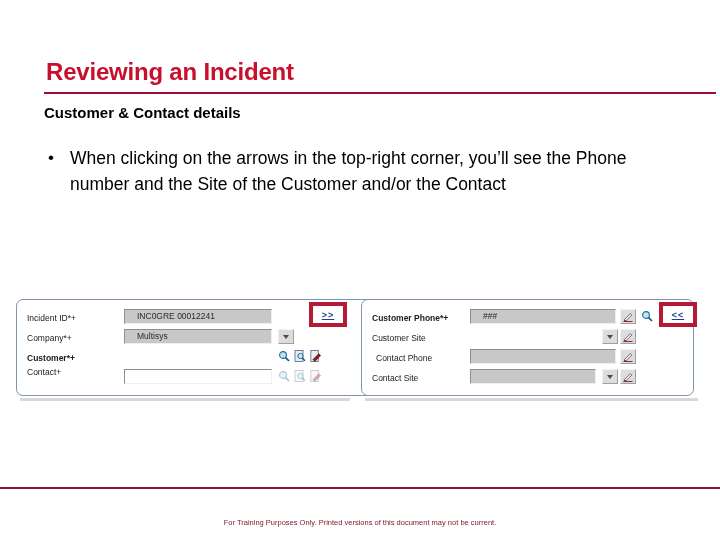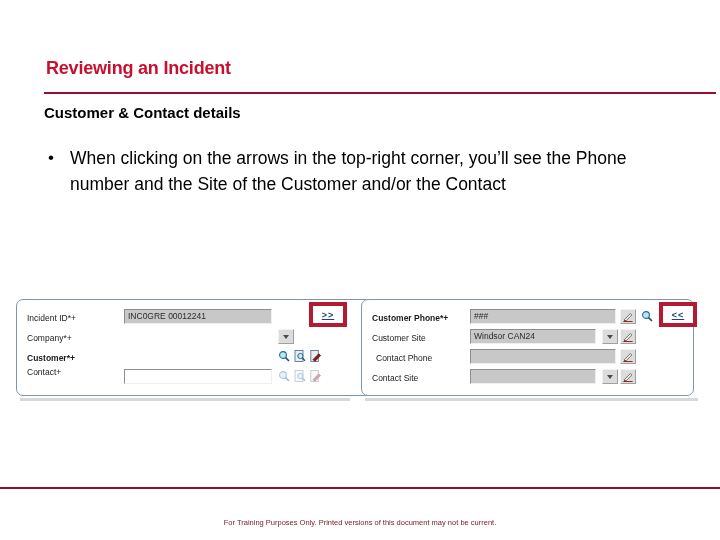--- a/index.html
+++ b/index.html
@@ -13,21 +13,21 @@
     position: relative;
     font-family: "Liberation Sans", sans-serif;
     overflow: hidden;
   }
 
   
   #slide-title {
     position: absolute;
     left: 46px;
     top: 58px;
-    font-size: 18px;
+    font-size: 24px;
     font-weight: bold;
     color: #c8102e;
     letter-spacing: -0.2px;
     white-space: nowrap;
   }
   #title-rule {
     position: absolute;
     left: 44px;
     top: 92px;
     width: 672px;
@@ -98,21 +98,21 @@
     position: absolute;
     box-sizing: border-box;
     background: #c8c8c8;
     border: 1px solid #8e8e8e;
     border-right-color: #efefef;
     border-bottom-color: #efefef;
     height: 15px;
     font-size: 8.5px;
     color: #2b2b2b;
     line-height: 13px;
-    padding-left: 3px;
+    padding-left: 12px;
     overflow: hidden;
     white-space: nowrap;
   }
   .field-input.empty-white {
     background: #ffffff;
   }
 
   
   .sq-btn {
     position: absolute;
@@ -203,20 +203,21 @@
 </div>
 
 <div class="panel-shadow" style="left:20px; top:398px; width:330px; height:3px;"></div>
 
 <div class="form-panel" id="panel-left">
 
   <div class="field-label" style="left:10px; top:13px;">Incident ID*+</div>
   <div class="field-input" style="left:107px; top:9px; width:148px;">INC0GRE 00012241</div>
 
   <div class="field-label" style="left:10px; top:33px;">Company*+</div>
+  <div class="field-input" style="left:107px; top:29px; width:148px;">Multisys</div>
   <div class="sq-btn" style="left:261px; top:29px;">
     <span class="caret"></span>
   </div>
 
   <div class="field-label bold" style="left:10px; top:53px;">Customer*+</div>
 
   <svg class="icon-free" style="left:261px; top:50px;" viewBox="0 0 12 12">
     <circle cx="5" cy="5" r="3.4" fill="#bfe3f2" stroke="#1f6d96" stroke-width="1.1"></circle>
     <line x1="7.6" y1="7.6" x2="11" y2="11" stroke="#1f4f78" stroke-width="1.6"></line>
   </svg>
@@ -264,21 +265,20 @@
       <path d="M1.4 11.6 L3.8 11 L2.2 9.4 Z" fill="#8b1c1c"></path>
       <line x1="1" y1="11.6" x2="11" y2="11.6" stroke="#8b1c1c" stroke-width="1.2"></line>
     </svg>
   </div>
   <svg class="icon-free" style="left:279px; top:10px;" viewBox="0 0 12 12">
     <circle cx="5" cy="5" r="3.4" fill="#bfe3f2" stroke="#1f6d96" stroke-width="1.1"></circle>
     <line x1="7.6" y1="7.6" x2="11" y2="11" stroke="#1f4f78" stroke-width="1.6"></line>
   </svg>
 
   <div class="field-label" style="left:10px; top:33px;">Customer Site</div>
-  <div class="field-input" style="left:108px; top:29px; width:126px;">Windsor  CAN24</div>
   <div class="sq-btn" style="left:240px; top:29px;">
     <span class="caret"></span>
   </div>
   <div class="sq-btn" style="left:258px; top:29px;">
     <svg class="pencil" viewBox="0 0 12 12">
       <path d="M2 9.4 L8.6 2.8 L10.2 4.4 L3.6 11 Z" fill="#f2f2f2" stroke="#4a4a4a" stroke-width="0.8"></path>
       <path d="M1.4 11.6 L3.8 11 L2.2 9.4 Z" fill="#8b1c1c"></path>
       <line x1="1" y1="11.6" x2="11" y2="11.6" stroke="#8b1c1c" stroke-width="1.2"></line>
     </svg>
   </div>

